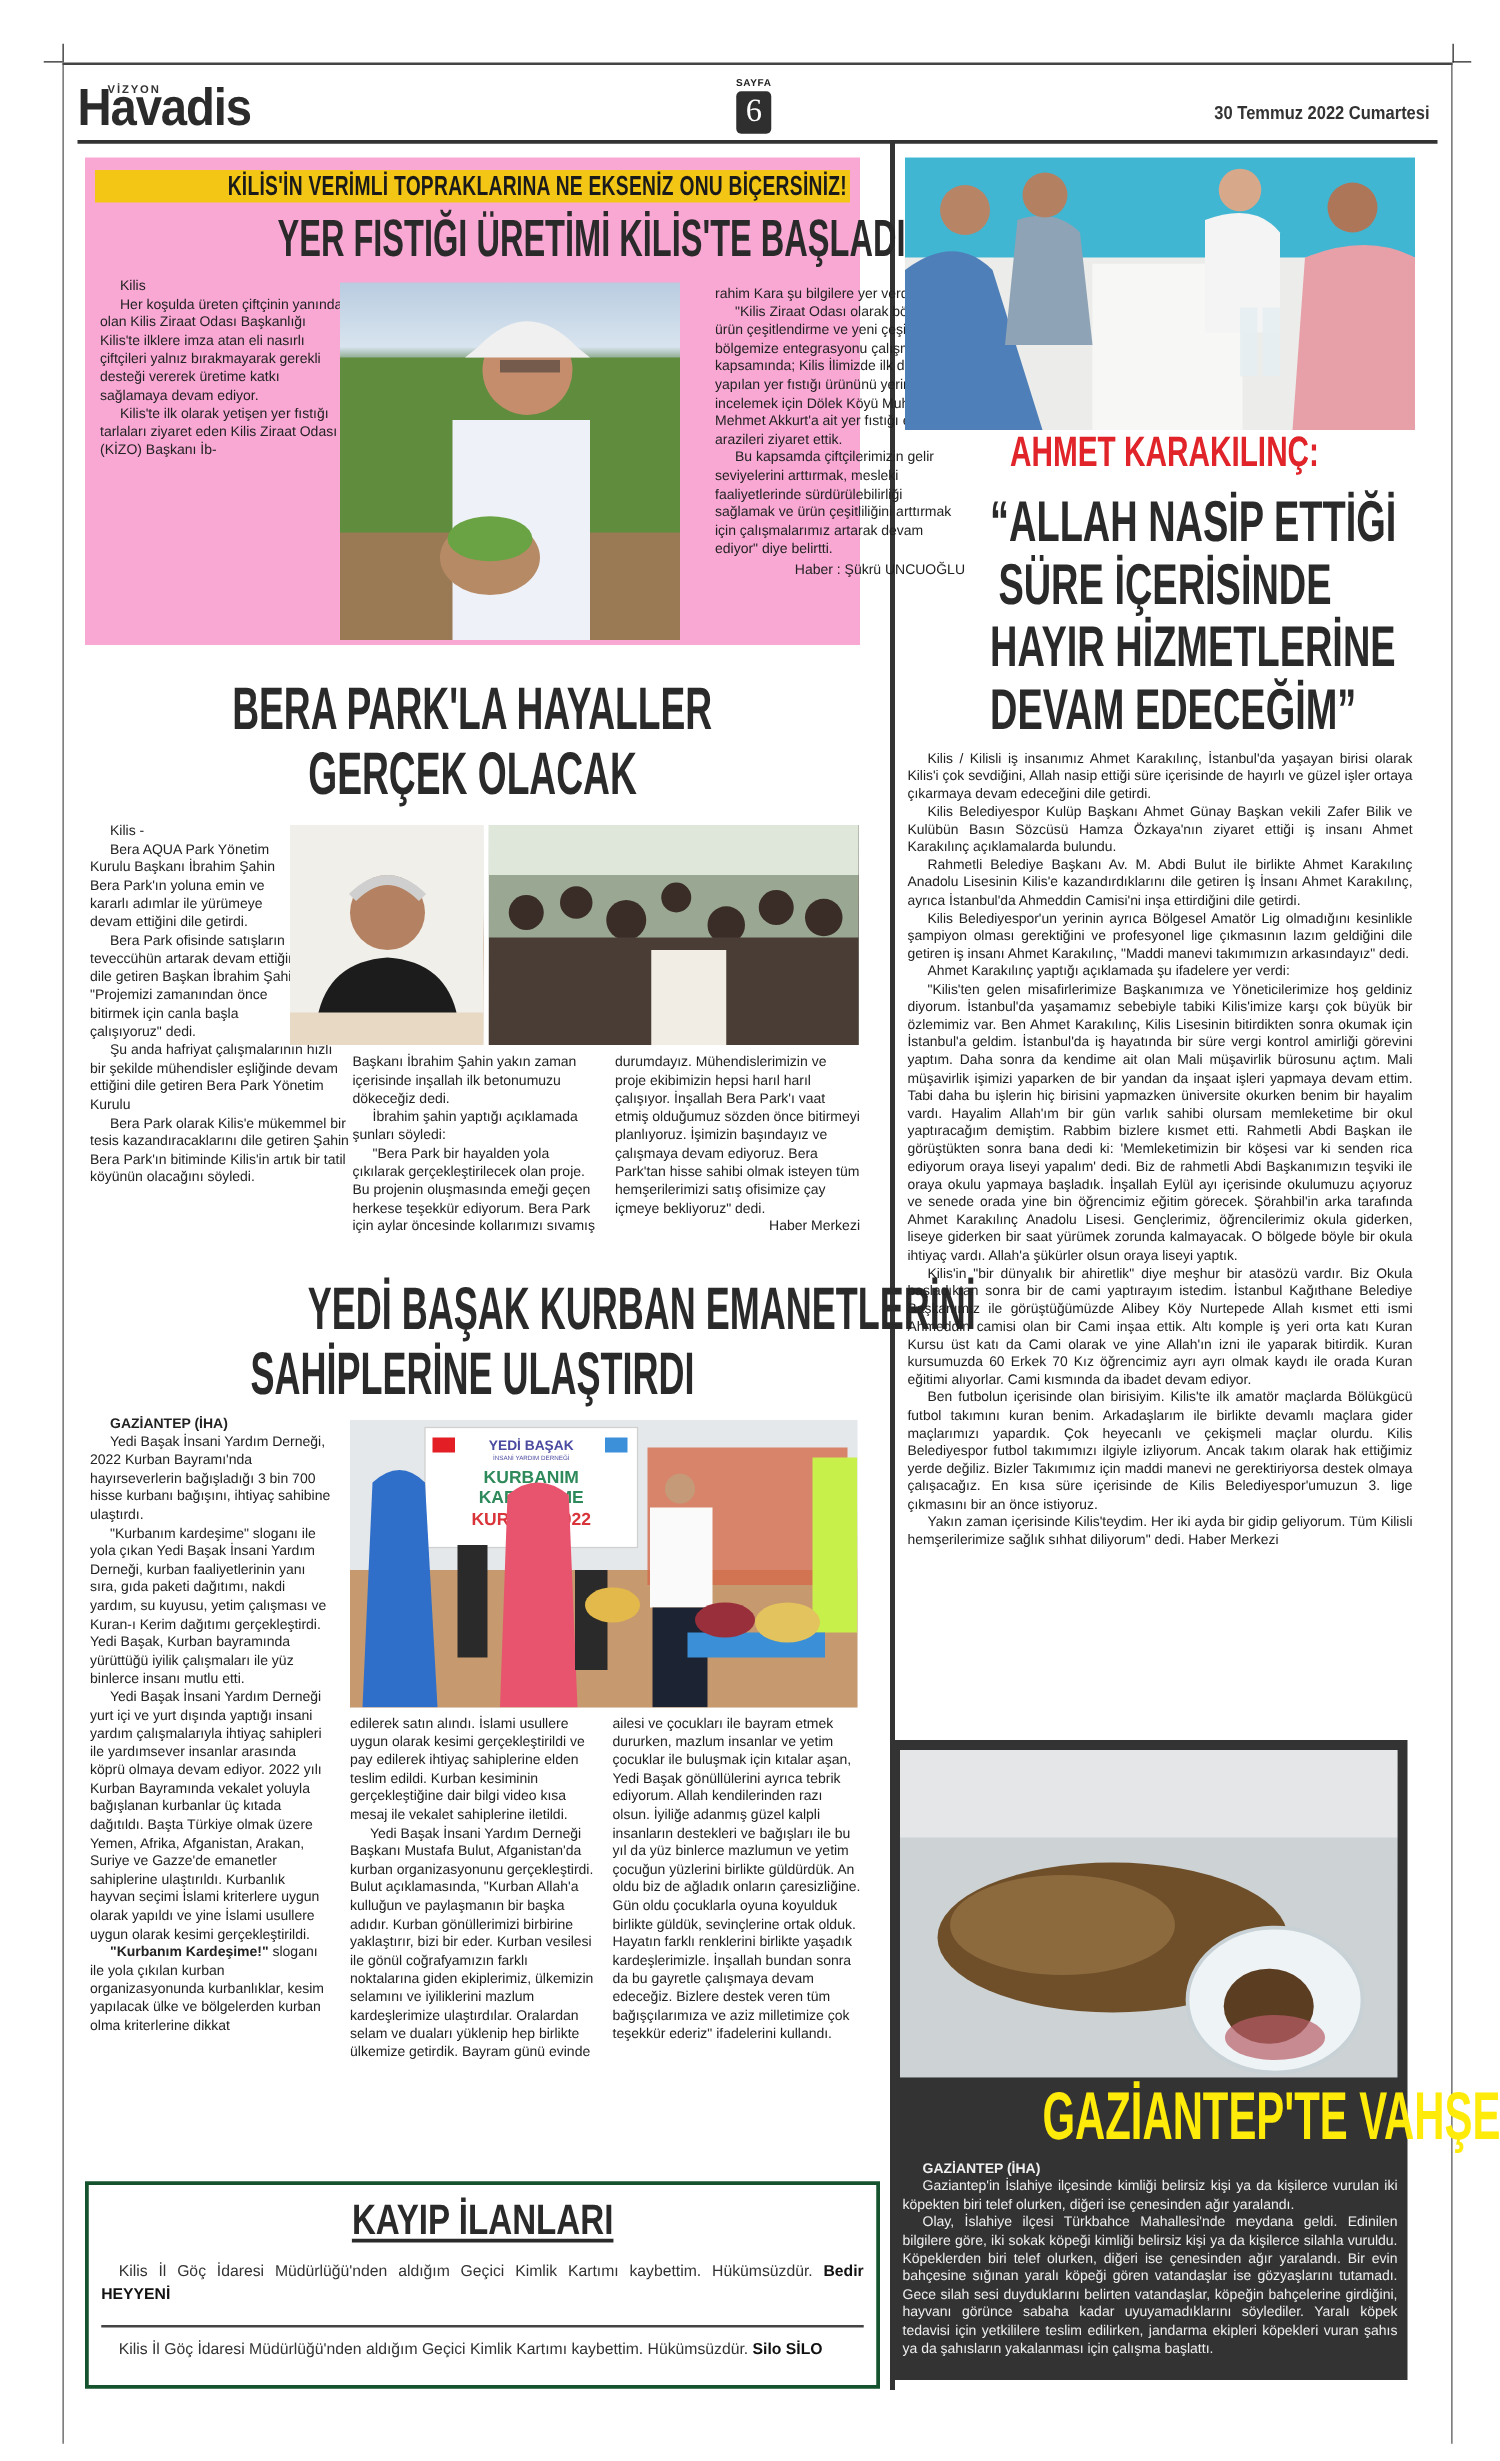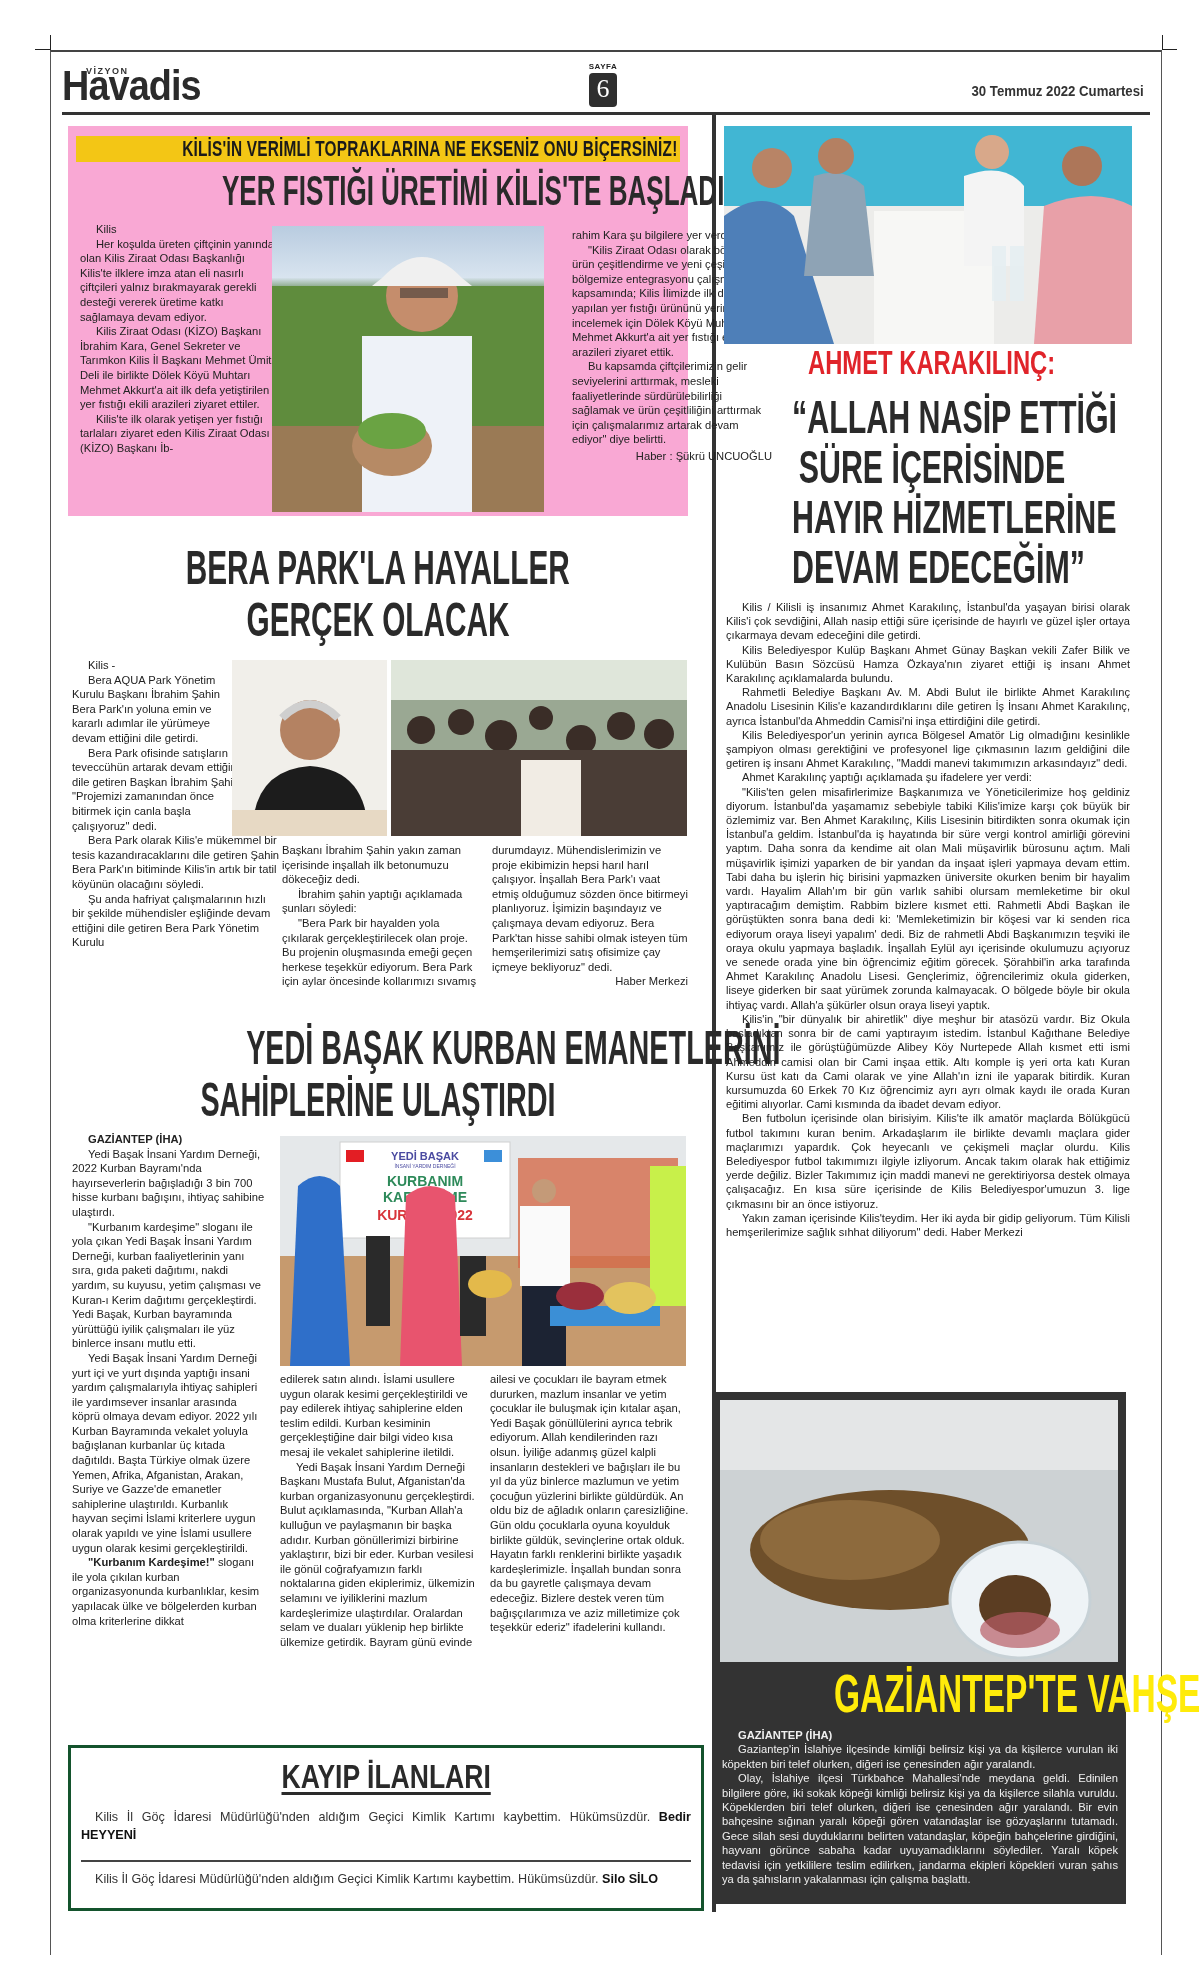--- a/index.html
+++ b/index.html
@@ -110,21 +110,20 @@
 <article class="a1">
   <div class="a1-kicker">
     <span class="condensed">KİLİS'İN VERİMLİ TOPRAKLARINA NE EKSENİZ ONU BİÇERSİNİZ!</span>
   </div>
   <div class="a1-title">
     <span class="condensed">YER FISTIĞI ÜRETİMİ KİLİS'TE BAŞLADI</span>
   </div>
   <div class="a1-col1 body-text">
     <p>Kilis</p>
     <p>Her koşulda üreten çiftçinin yanında olan Kilis Ziraat Odası Başkanlığı Kilis'te ilklere imza atan eli nasırlı çiftçileri yalnız bırakmayarak gerekli desteği vererek üretime katkı sağlamaya devam ediyor.</p>
-    <p>Kilis Ziraat Odası (KİZO) Başkanı İbrahim Kara, Genel Sekreter ve Tarımkon Kilis İl Başkanı Mehmet Ümit Deli ile birlikte Dölek Köyü Muhtarı Mehmet Akkurt'a ait ilk defa yetiştirilen yer fıstığı ekili arazileri ziyaret ettiler.</p>
     <p>Kilis'te ilk olarak yetişen yer fıstığı tarlaları ziyaret eden Kilis Ziraat Odası (KİZO) Başkanı İb-</p>
   </div>
   <div class="photo a1-photo">
     <svg width="272" height="286" viewBox="0 0 272 286">
       <rect x="0" y="60" width="272" height="226" fill="#5f8c3d"></rect>
       <rect x="0" y="200" width="272" height="86" fill="#9a7a55"></rect>
       <rect x="90" y="110" width="110" height="176" fill="#eef2f8"></rect>
       <circle cx="150" cy="70" r="36" fill="#c58d6c"></circle>
       <path d="M110 52 Q150 10 190 52 L200 60 L100 60 Z" fill="#f0f0f0"></path>
       <rect x="128" y="62" width="48" height="10" fill="#333" opacity="0.55"></rect>
@@ -143,22 +142,22 @@
 </article>
 
 <div class="a2-title">
   <span class="condensed">BERA PARK'LA HAYALLER</span><br>
   <span class="condensed">GERÇEK OLACAK</span>
 </div>
 <div class="a2-col1 body-text">
   <p>Kilis -</p>
   <p>Bera AQUA Park Yönetim Kurulu Başkanı İbrahim Şahin Bera Park'ın yoluna emin ve kararlı adımlar ile yürümeye devam ettiğini dile getirdi.</p>
   <p>Bera Park ofisinde satışların teveccühün artarak devam ettiğini dile getiren Başkan İbrahim Şahin, "Projemizi zamanından önce bitirmek için canla başla çalışıyoruz" dedi.</p>
+  <p style="width:200px">Şu anda hafriyat çalışmalarının hızlı bir şekilde mühendisler eşliğinde devam ettiğini dile getiren Bera Park Yönetim Kurulu</p>
   <p style="width:215px">Bera Park olarak Kilis'e mükemmel bir tesis kazandıracaklarını dile getiren Şahin Bera Park'ın bitiminde Kilis'in artık bir tatil köyünün olacağını söyledi.</p>
-  <p style="width:200px">Şu anda hafriyat çalışmalarının hızlı bir şekilde mühendisler eşliğinde devam ettiğini dile getiren Bera Park Yönetim Kurulu</p>
 </div>
 <div class="photo a2-photo1">
   <svg width="155" height="176" viewBox="0 0 155 176">
     <rect width="155" height="176" fill="#f1efea"></rect>
     <path d="M20 176 Q20 110 78 106 Q136 110 136 176 Z" fill="#1c1c1c"></path>
     <circle cx="78" cy="70" r="30" fill="#b48262"></circle>
     <path d="M50 58 Q78 30 106 58" stroke="#cfcfcf" stroke-width="8" fill="none"></path>
     <rect x="0" y="150" width="155" height="26" fill="#e7d9c4"></rect>
   </svg>
 </div>

